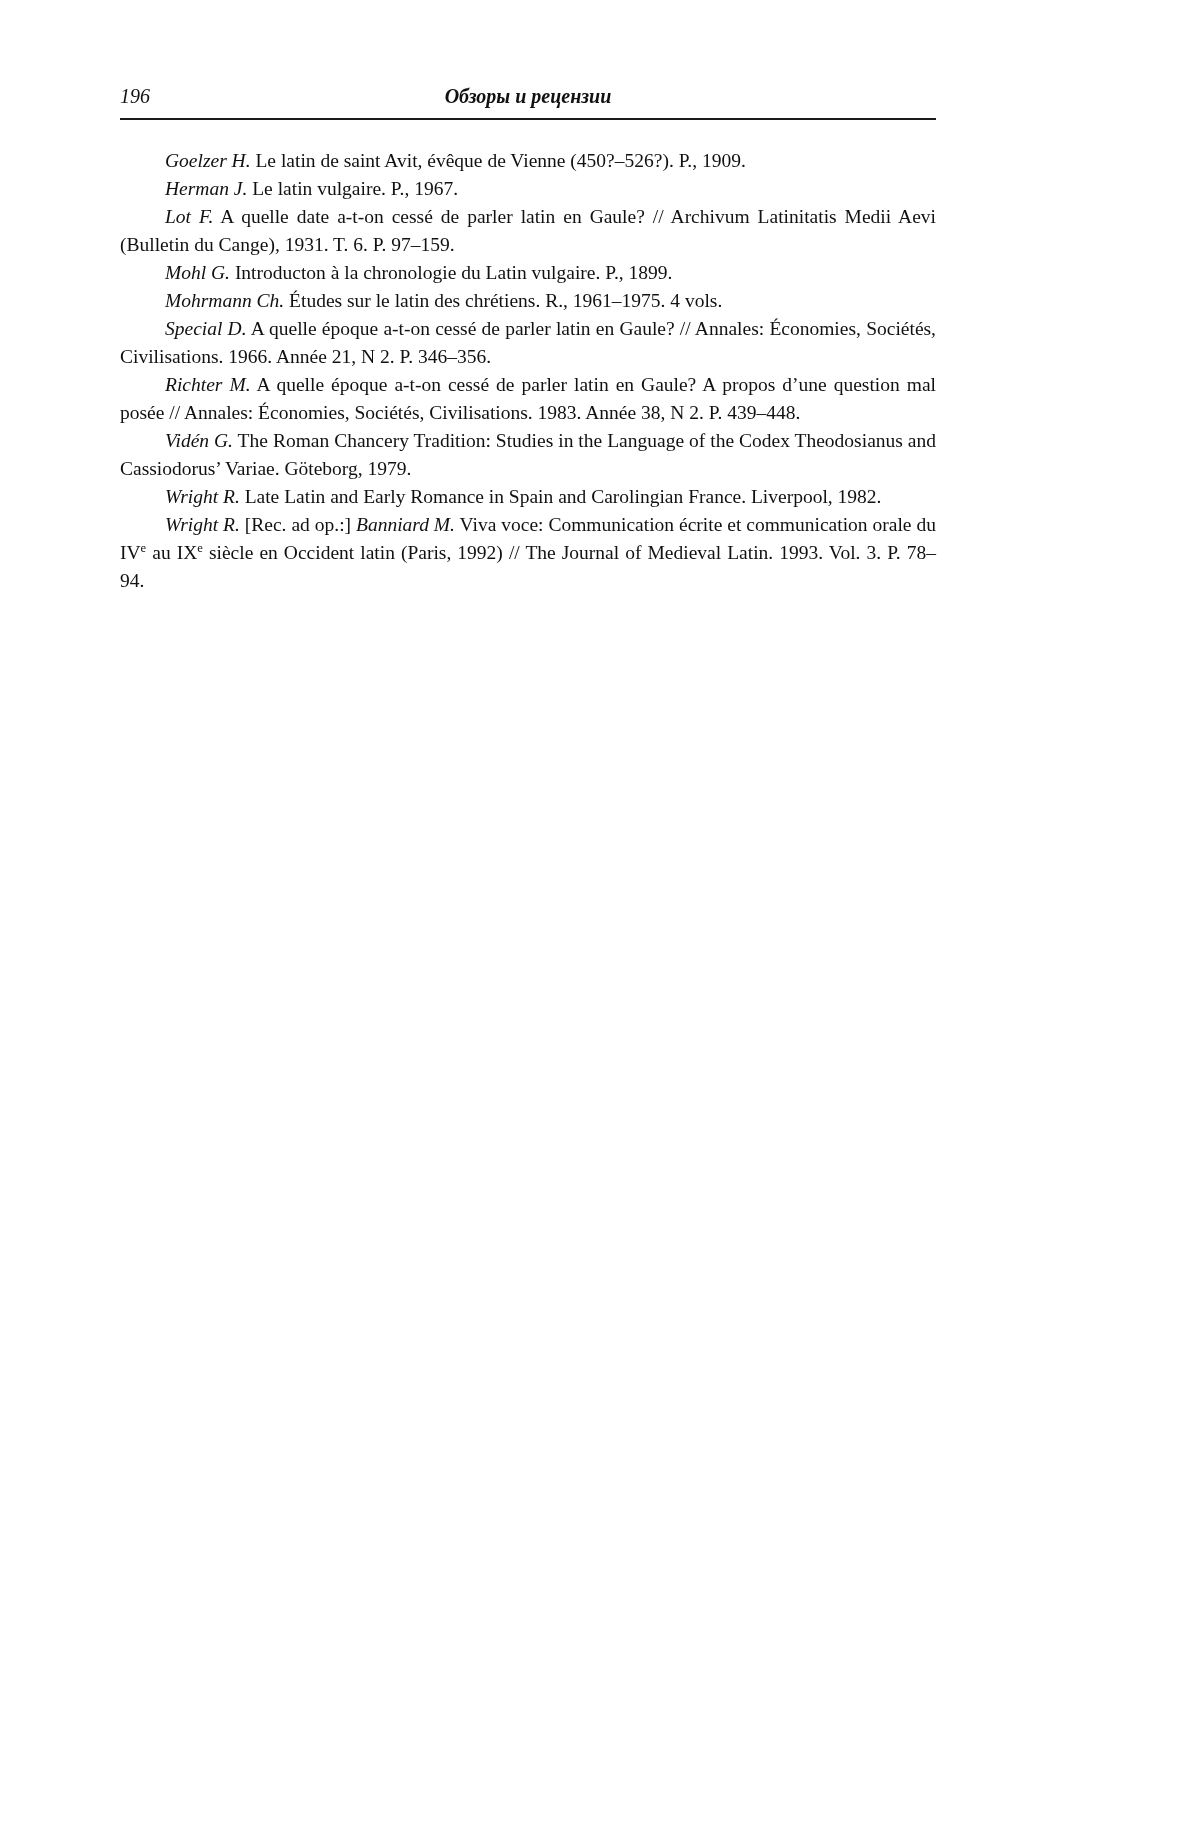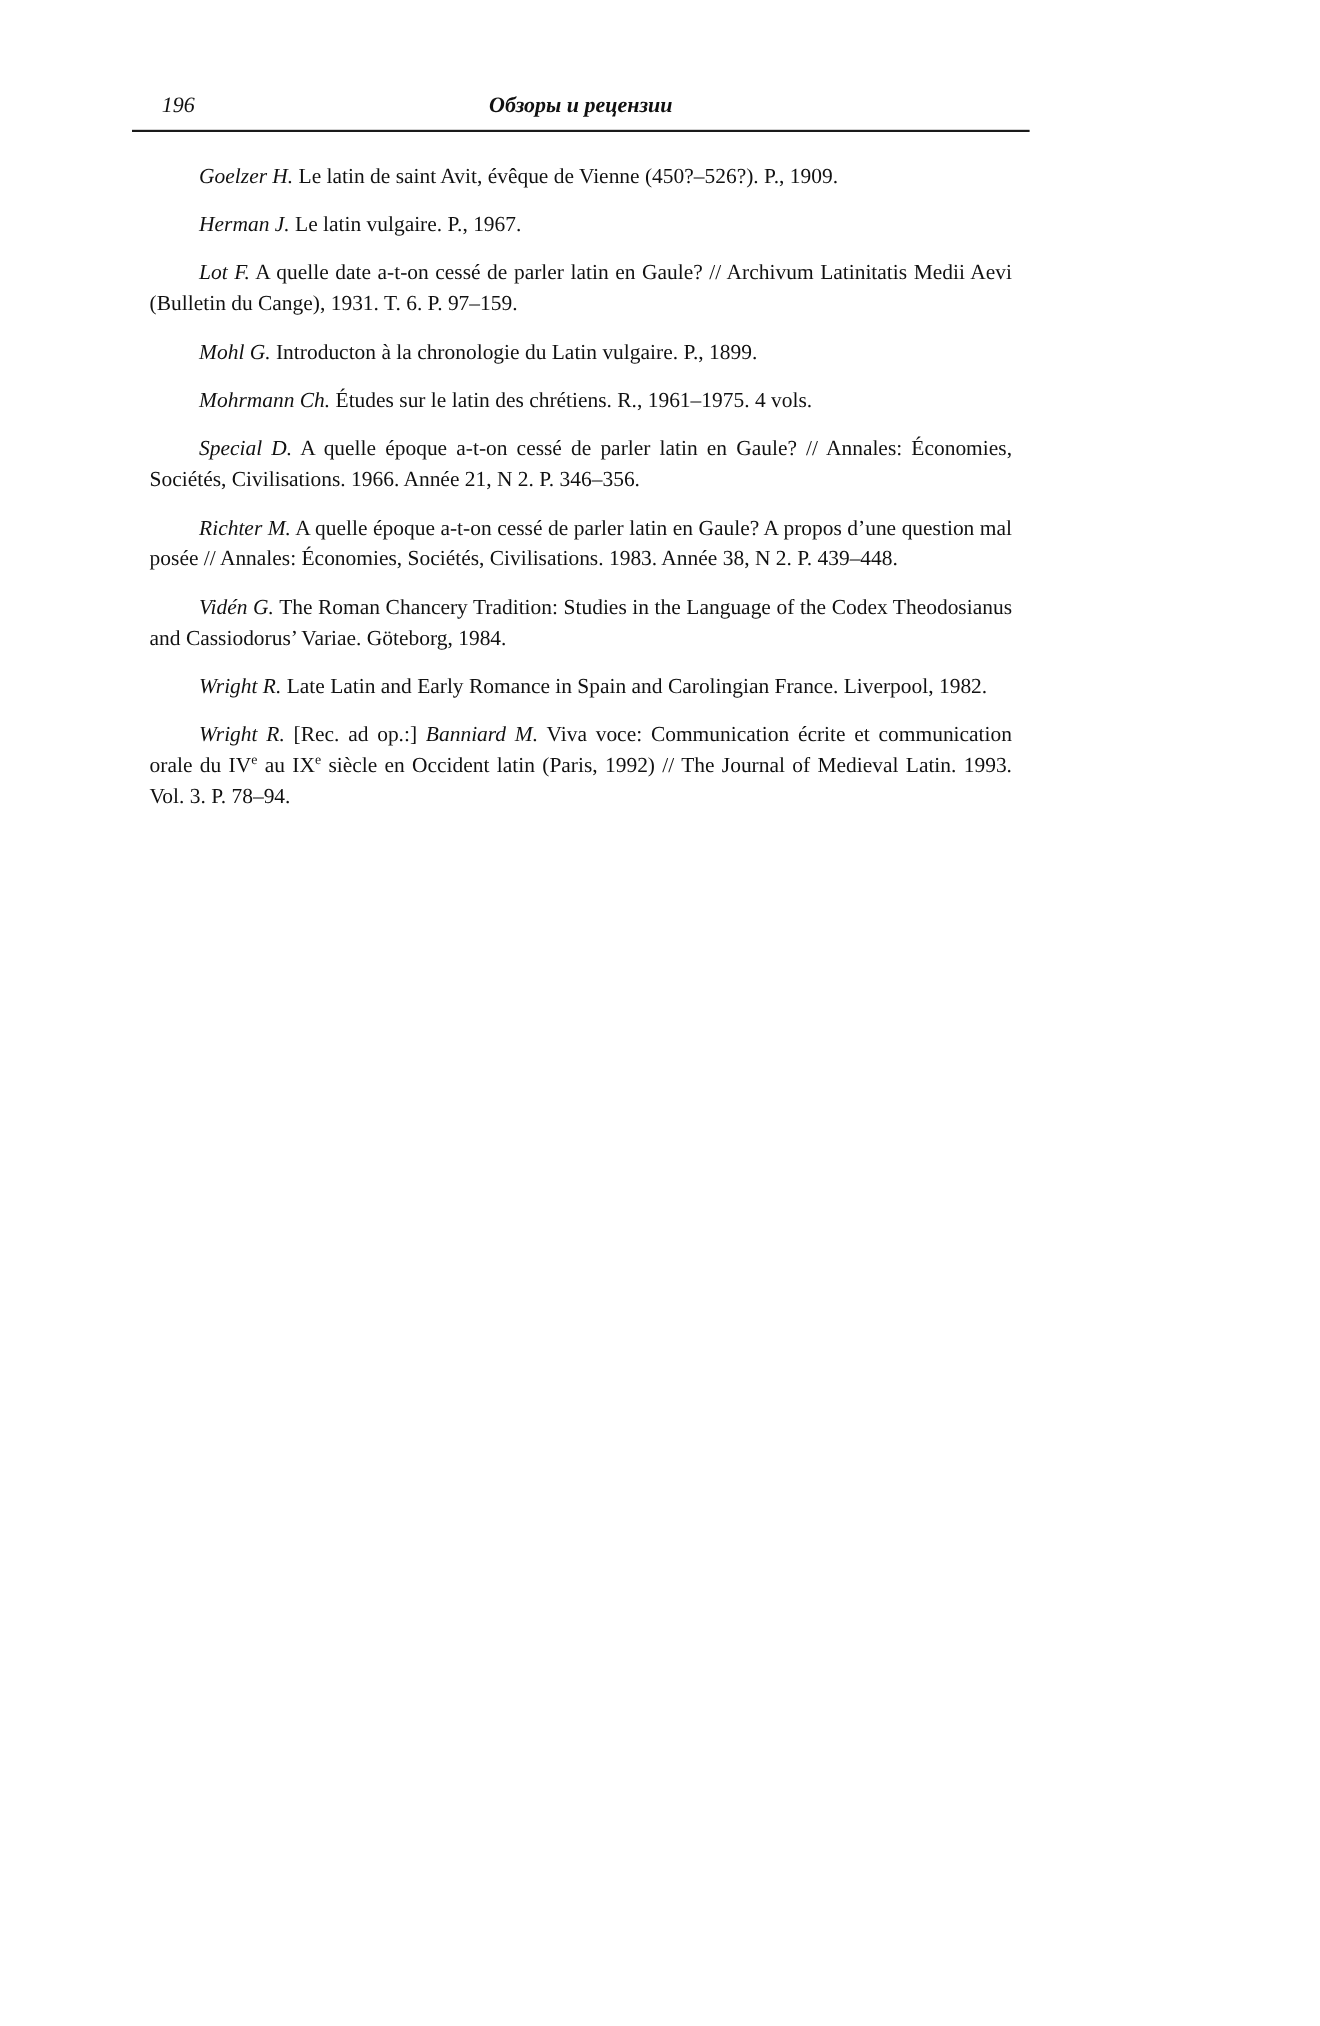--- a/index.html
+++ b/index.html
@@ -21,40 +21,39 @@
     position: relative;
     font-style: italic;
     font-size: 20px;
     line-height: 24px;
     border-bottom: 2px solid #1a1a1a;
     padding-bottom: 10px;
   }
   .page-number {
     position: relative;
     z-index: 2;
-    margin-left: 27px;
   }
   .header-title {
     position: absolute;
     left: 0;
     right: 0;
     top: 0;
     text-align: center;
     z-index: 1;
     font-weight: bold;
   }
   .bibliography {
     margin-top: 27px;
     font-size: 19.5px;
     line-height: 28px;
     text-align: justify;
   }
   .entry {
     text-indent: 45px;
-    margin: 16px;
+    margin: 0;
   }
   .it { font-style: italic; }
   sup { font-size: 0.65em; line-height: 0; }
 </style>
 </head>
 <body>
 
 <div class="page">
   <header class="page-header">
     <span class="page-number">196</span>
@@ -62,17 +61,17 @@
   </header>
 
   <main class="bibliography" id="bibliography">
       <p class="entry"><span class="it">Goelzer H.</span><span> Le latin de saint Avit, évêque de Vienne (450?–526?). P., 1909.</span></p>
       <p class="entry"><span class="it">Herman J.</span><span> Le latin vulgaire. P., 1967.</span></p>
       <p class="entry"><span class="it">Lot F.</span><span> A quelle date a-t-on cessé de parler latin en Gaule? // Archivum Latinitatis Medii Aevi (Bulletin du Cange), 1931. T. 6. P. 97–159.</span></p>
       <p class="entry"><span class="it">Mohl G.</span><span> Introducton à la chronologie du Latin vulgaire. P., 1899.</span></p>
       <p class="entry"><span class="it">Mohrmann Ch.</span><span> Études sur le latin des chrétiens. R., 1961–1975. 4 vols.</span></p>
       <p class="entry"><span class="it">Special D.</span><span> A quelle époque a-t-on cessé de parler latin en Gaule? // Annales: Économies, Sociétés, Civilisations. 1966. Année 21, N 2. P. 346–356.</span></p>
       <p class="entry"><span class="it">Richter M.</span><span> A quelle époque a-t-on cessé de parler latin en Gaule? A propos d’une question mal posée // Annales: Économies, Sociétés, Civilisations. 1983. Année 38, N 2. P. 439–448.</span></p>
-      <p class="entry"><span class="it">Vidén G.</span><span> The Roman Chancery Tradition: Studies in the Language of the Codex Theodosianus and Cassiodorus’ Variae. Göteborg, 1984.</span></p>
+      <p class="entry"><span class="it">Vidén G.</span><span> The Roman Chancery Tradition: Studies in the Language of the Codex Theodosianus and Cassiodorus’ Variae. Göteborg, 1979.</span></p>
       <p class="entry"><span class="it">Wright R.</span><span> Late Latin and Early Romance in Spain and Carolingian France. Liverpool, 1982.</span></p>
       <p class="entry"><span class="it">Wright R.</span><span> [Rec. ad op.:] </span><span class="it">Banniard M.</span><span> Viva voce: Communication écrite et communication orale du IV</span><sup>e</sup><span> au IX</span><sup>e</sup><span> siècle en Occident latin (Paris, 1992) // The Journal of Medieval Latin. 1993. Vol. 3. P. 78–94.</span></p>
     </main>
 </div>
 
 </body></html>

